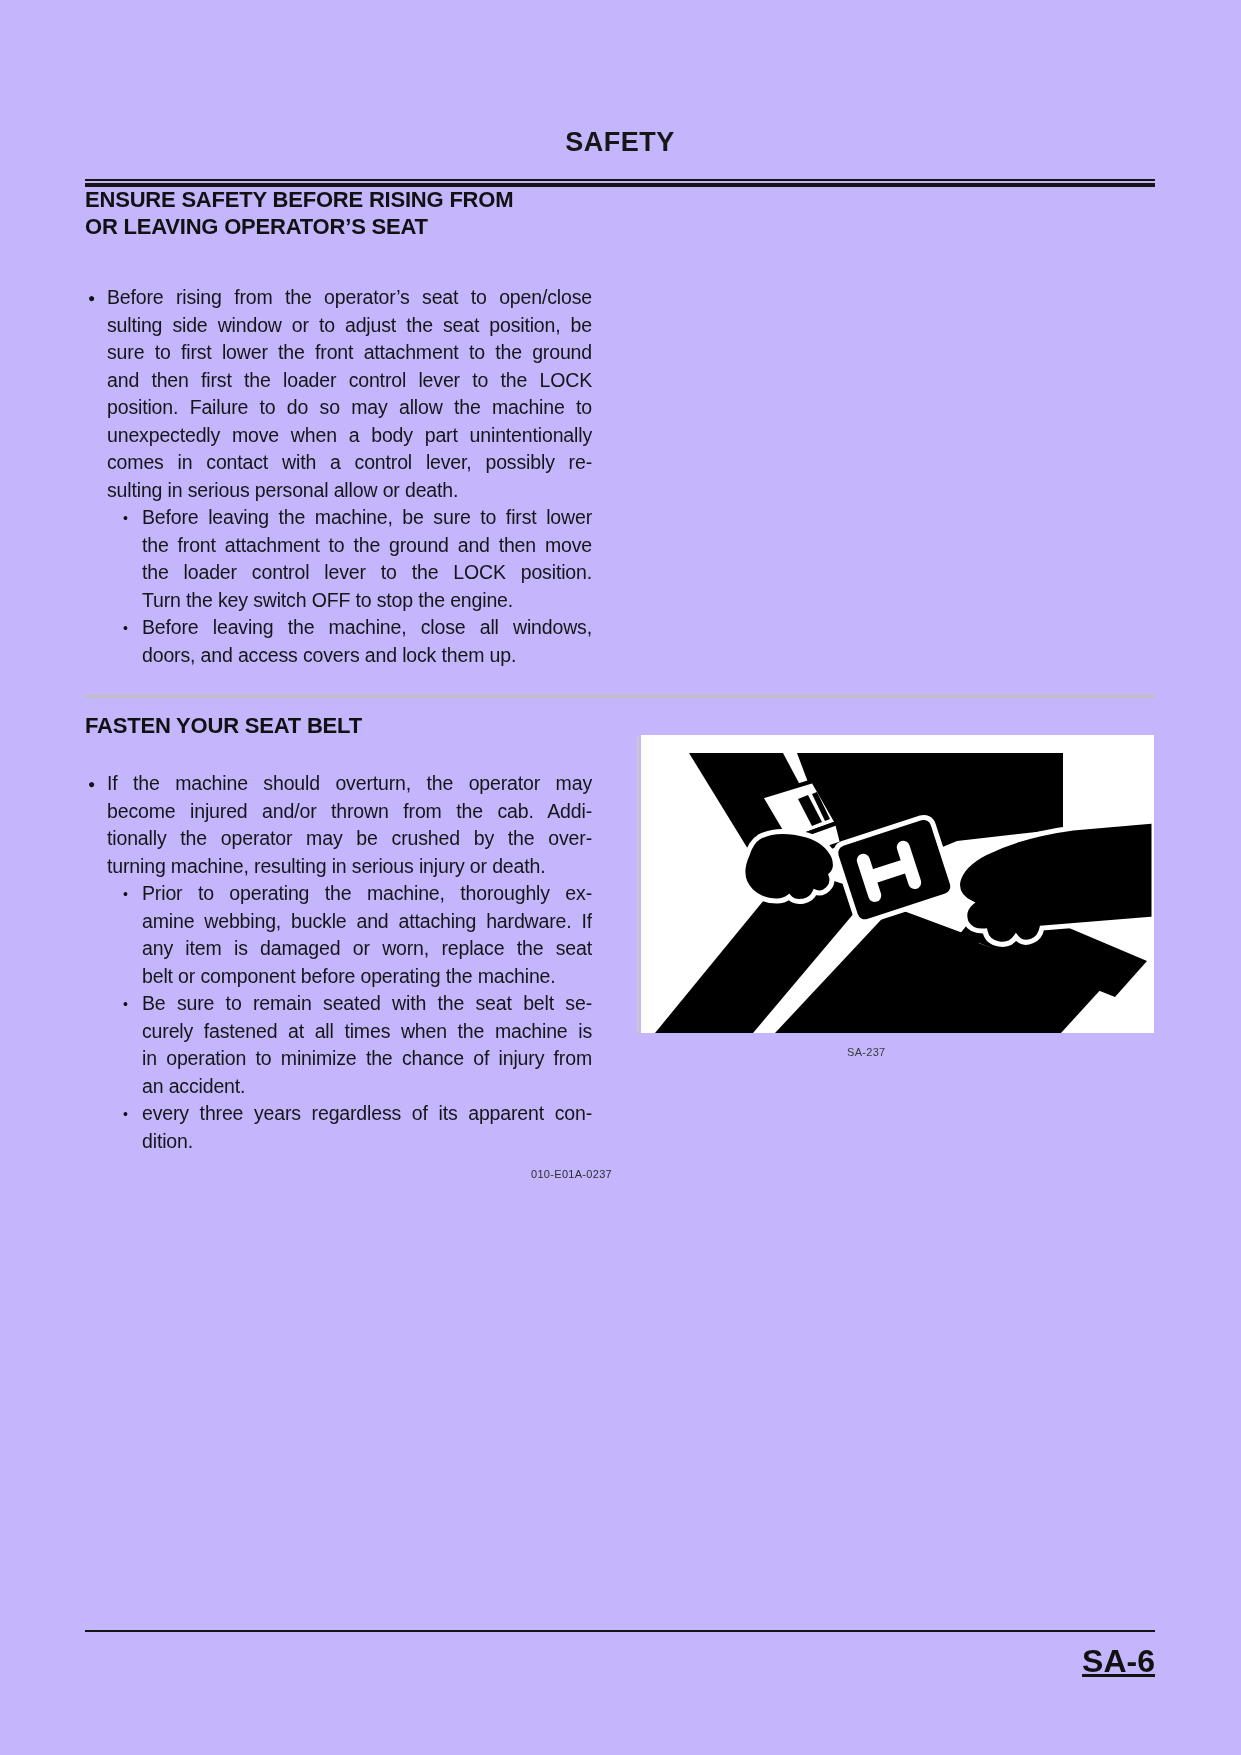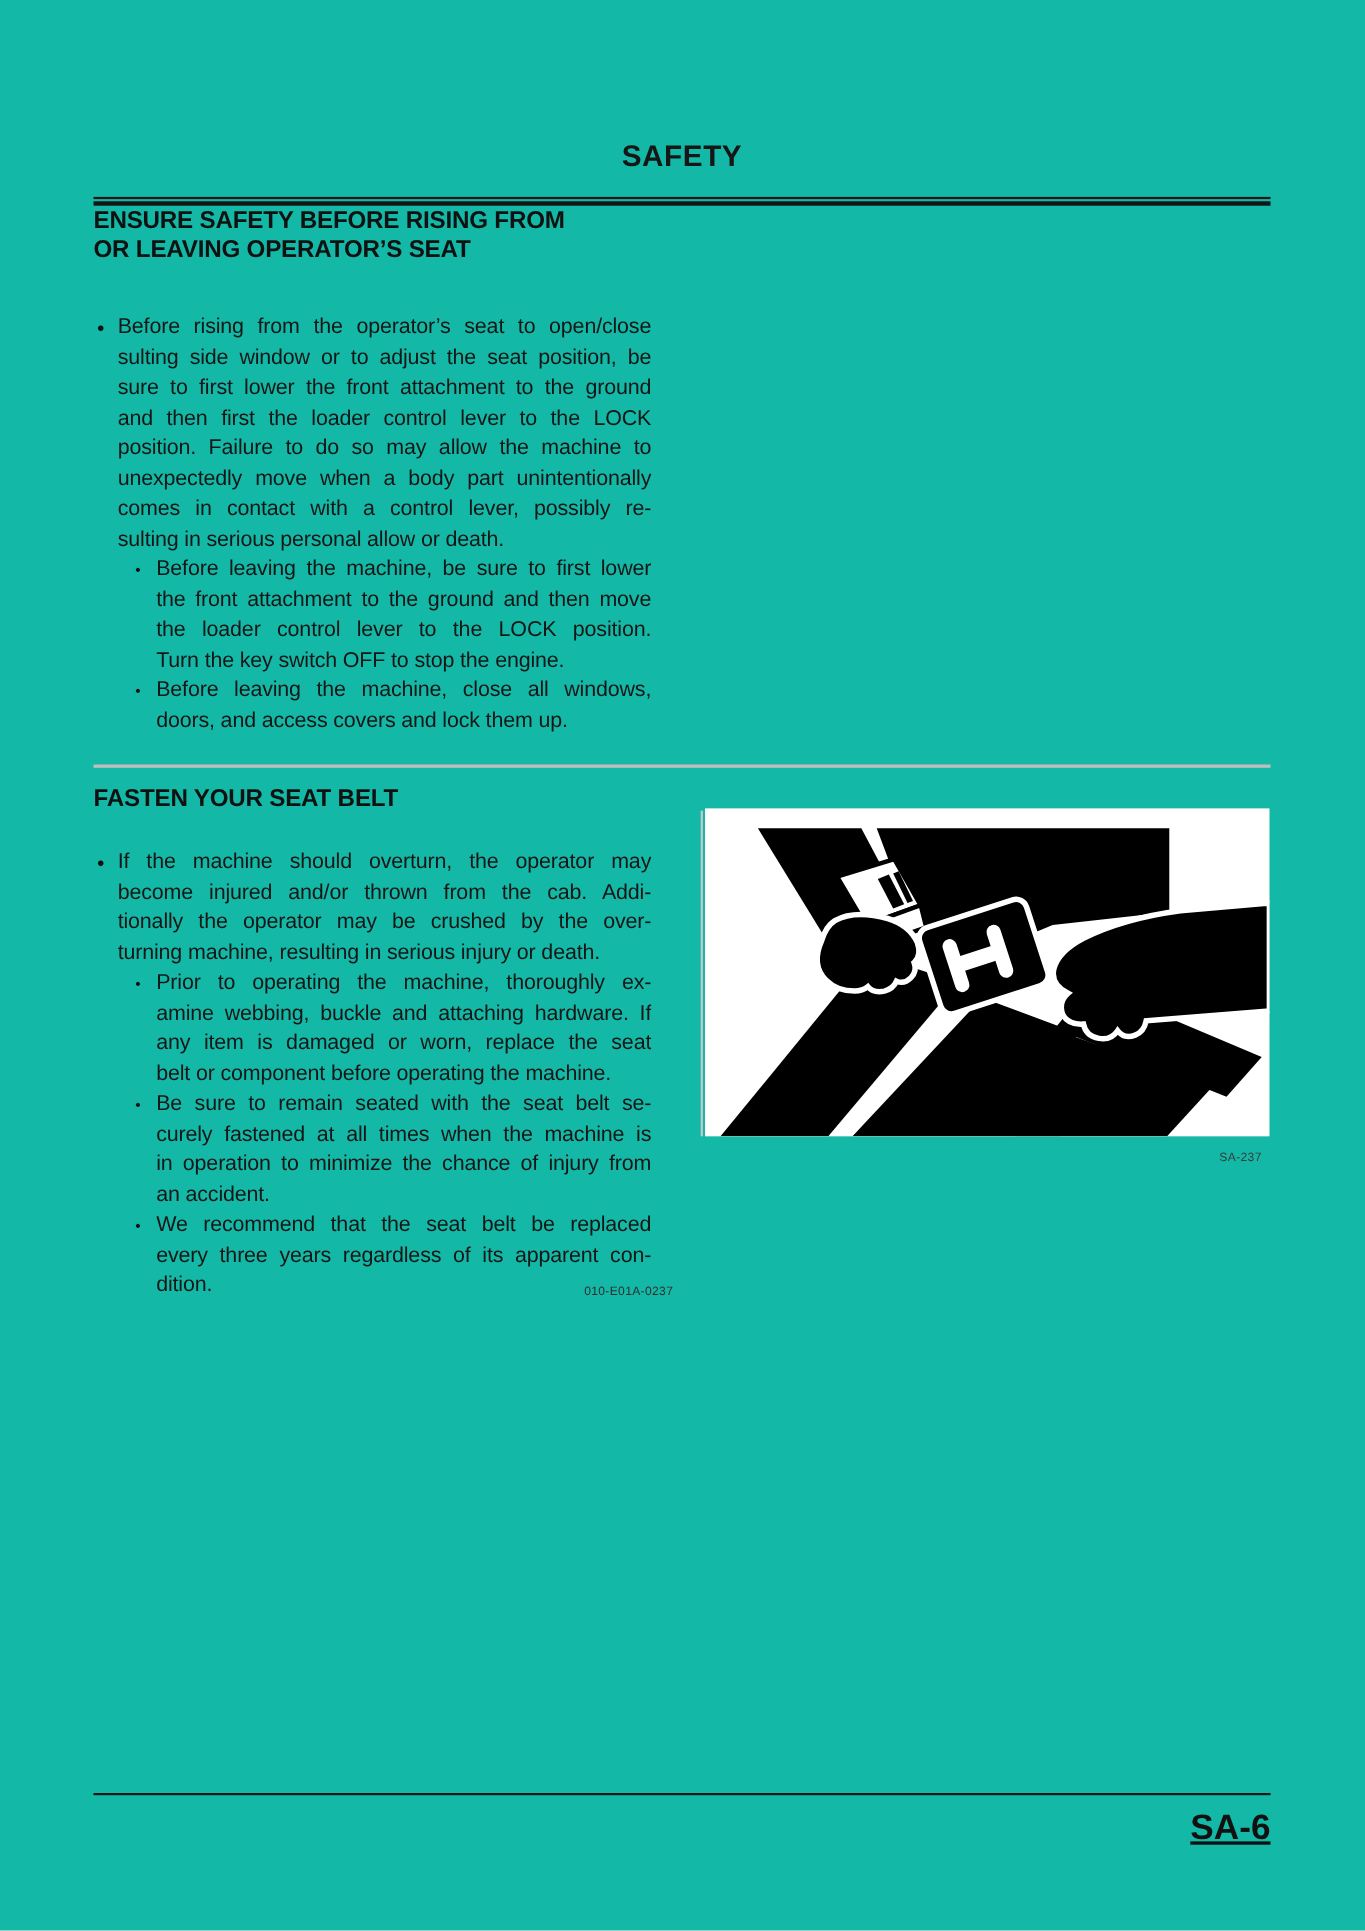--- a/index.html
+++ b/index.html
@@ -1,18 +1,18 @@
 <!DOCTYPE html>
 <html><head>
 <meta charset="utf-8">
 <style>
   html,body{margin:0;padding:0;background:#e8e8e8;}
   .page{
     position:relative; width:1241px; height:1755px; margin:0 auto;
-    background:#14b8a6; overflow:hidden;
+    background:#c4b5fd; overflow:hidden;
     font-family:"Liberation Sans","DejaVu Sans",sans-serif;
     color:#161616;
   }
   .header-title{
     position:absolute; top:127px; left:85px; width:1070px;
     text-align:center; font-size:27px; font-weight:bold; letter-spacing:0.5px;
   }
   .header-rule{position:absolute; top:179px; left:85px; width:1070px;}
   .header-rule .thin{height:2px; background:#151515;}
   .header-rule .gap{height:2px;}
@@ -42,21 +42,21 @@
   }
   .jline:last-child{text-align-last:left;}
 
   .gray-rule{position:absolute; top:695px; left:85px; width:1070px; height:3px; background:#bfbfbf;}
 
   .figure-vrule{position:absolute; left:637px; top:737px; width:2px; height:296px; background:#c9c9c9;}
   .figure-panel{position:absolute; left:641px; top:735px; width:513px; height:298px; background:#ffffff;}
   .figure-panel svg{display:block; width:513px; height:298px;}
   .figure-caption{
     position:absolute; top:1046px; left:847px; width:300px;
-    text-align:right; font-size:11px; color:#3a3a3a; letter-spacing:0.3px;
+    text-align:left; font-size:11px; color:#3a3a3a; letter-spacing:0.3px;
   }
   .figure-code{
     position:absolute; top:1168px; left:100px; width:512px;
     text-align:right; font-size:11px; color:#2e2e2e; letter-spacing:0.3px;
   }
 
   .footer-rule{position:absolute; top:1630px; left:85px; width:1070px; height:2px; background:#151515;}
   .footer-page{
     position:absolute; top:1643px; left:85px; width:1070px;
     text-align:right; font-size:32px; font-weight:bold; color:#111;text-decoration:underline;
@@ -142,21 +142,20 @@
           <div class="lines">
             <div class="jline">Be sure to remain seated with the seat belt se-</div>
             <div class="jline">curely fastened at all times when the machine is</div>
             <div class="jline">in operation to minimize the chance of injury from</div>
             <div class="jline">an accident.</div>
           </div>
         </div>
         <div class="bullet lvl2">
           <span class="marker">•</span>
           <div class="lines">
-            <div class="jline">We recommend that the seat belt be replaced</div>
             <div class="jline">every three years regardless of its apparent con-</div>
             <div class="jline">dition.</div>
           </div>
         </div>
       </div>
     </div>
 
   <div class="figure-vrule"></div>
 
   <div class="figure-panel">

